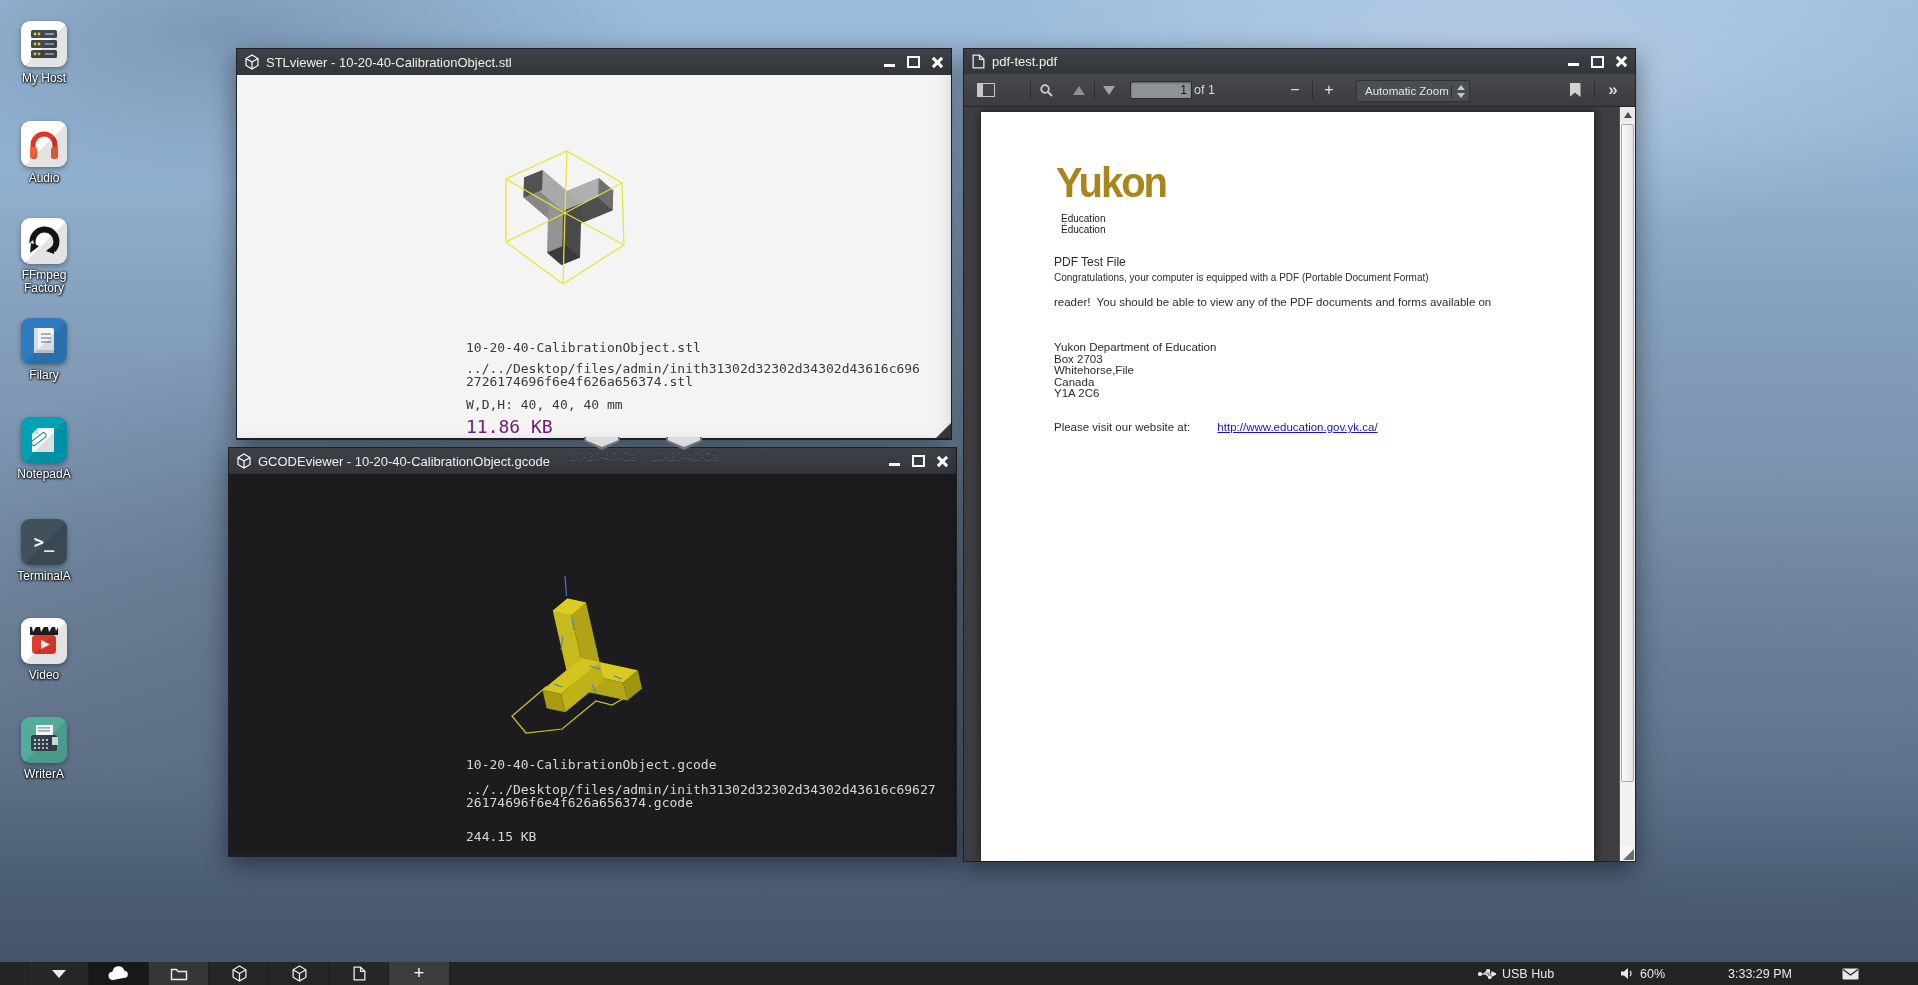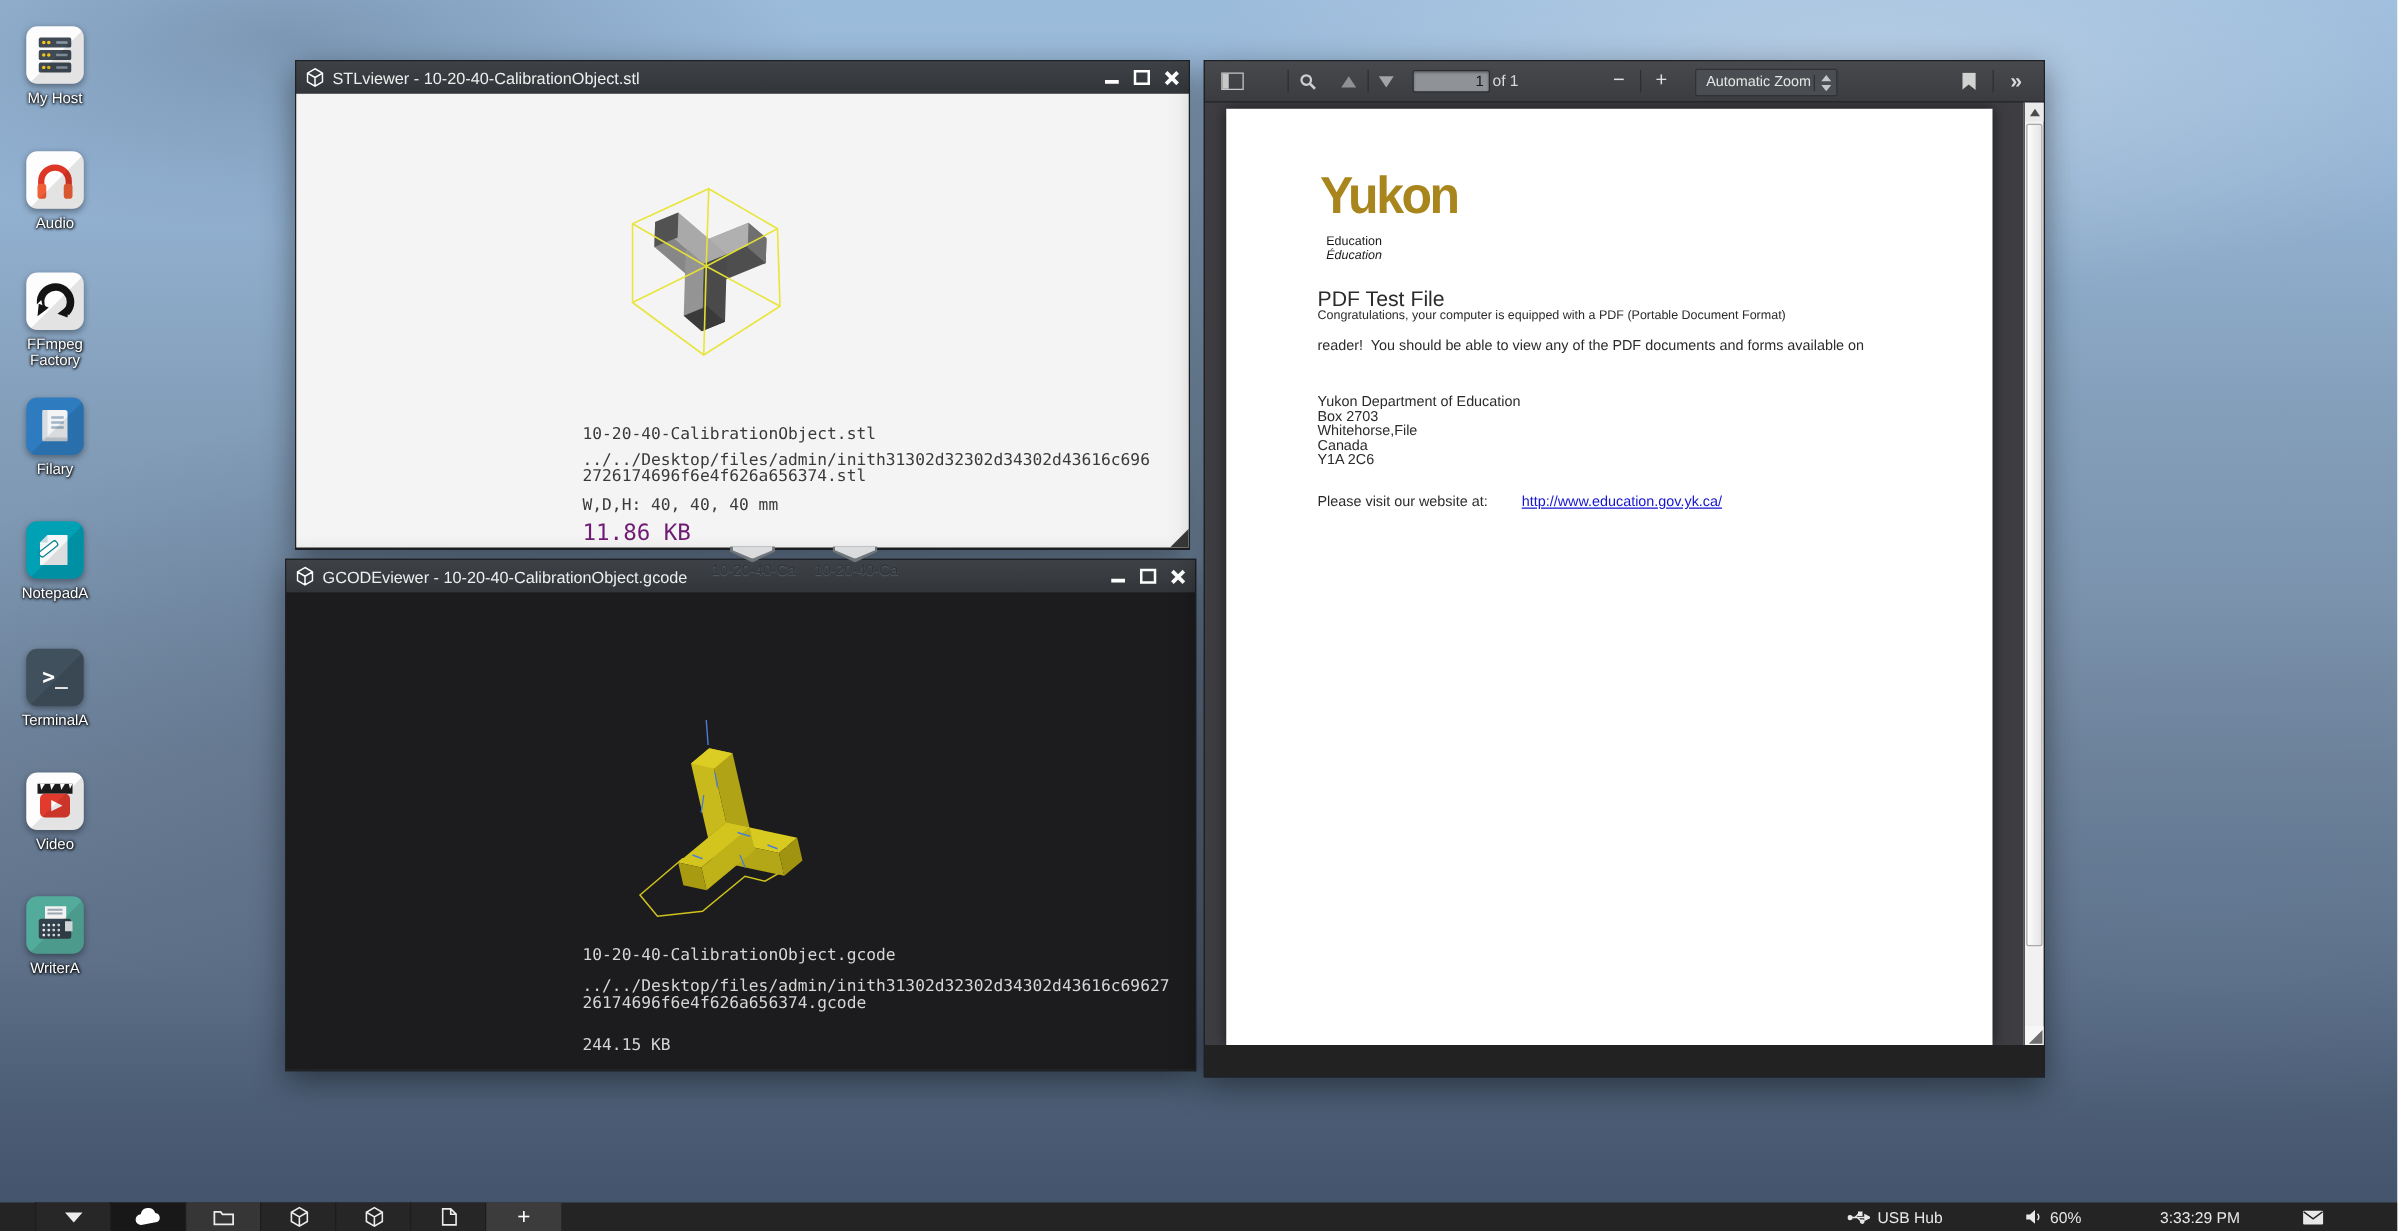--- a/index.html
+++ b/index.html
@@ -269,20 +269,31 @@
           <line x1="86" y1="118" x2="90" y2="128"></line>
         </g>
       </svg>
       <div class="mono abs" style="left:237px;top:283px;font-size:13px;color:#d6d6d6">10-20-40-CalibrationObject.gcode</div>
       <div class="mono abs" style="left:237px;top:309px;width:474px;font-size:13px;line-height:13px;color:#d6d6d6;word-break:break-all">../../Desktop/files/admin/inith31302d32302d34302d43616c6962726174696f6e4f626a656374.gcode</div>
       <div class="mono abs" style="left:237px;top:355px;font-size:13px;color:#d6d6d6">244.15 KB</div>
     </div>
   </div>
 
   <div class="window" style="left:963px;top:48px;width:671px;height:812px;z-index:12">
+    <div class="titlebar" style="height:25px">
+      <svg width="13" height="15" viewBox="0 0 12 14">
+        <path d="M1 1 h6 l4 4 v8 h-10 z M7 1 v4 h4" fill="none" stroke="#e8e8e8" stroke-width="1.2"></path>
+      </svg>
+      <span>pdf-test.pdf</span>
+      <span class="tctrl">
+        <span class="minbar"></span>
+        <span class="maxbox"></span>
+        <span class="closex"></span>
+      </span>
+    </div>
 
     <div class="pdftoolbar">
       <div class="tb" style="left:8px;width:28px">
         <span style="width:16px;height:12px;border:1.4px solid #c8c8c8;display:inline-block;position:relative">
           <span style="position:absolute;left:0;top:0;width:5px;height:12px;background:#c8c8c8"></span>
         </span>
       </div>
       <div class="tbsep" style="left:66px"></div>
       <div class="tb" style="left:68px;width:28px">
         <svg width="15" height="15" viewBox="0 0 15 15">
@@ -314,23 +325,23 @@
         </div>
       <div class="tbsep" style="left:630px"></div>
       <div class="tb" style="left:634px;width:30px;color:#d8d8d8;font-size:17px;font-weight:bold">»</div>
     </div>
 
     <div style="position:relative;height:754px;background:#3d3d42;overflow:hidden">
 
       <div class="abs" style="left:17px;top:5px;width:613px;height:749px;background:#ffffff;box-shadow:0 0 10px rgba(0,0,0,.55)">
         <div class="abs" style="left:75px;top:48px;font-size:40px;font-weight:bold;letter-spacing:-2px;color:#a8861d;transform:scaleY(1.04)">Yukon</div>
         <div class="abs" style="left:80px;top:101px;font-size:10px;color:#1a1a1a">Education</div>
-        <div class="abs" style="left:80px;top:112px;font-size:10px;font-style:italic;color:#1a1a1a">Éducation</div>
-
-        <div class="abs" style="left:73px;top:143px;font-size:17px;color:#2b2b2b">PDF Test File</div>
+        <div class="abs" style="left:80px;top:112px;font-size:10px;color:#1a1a1a">Éducation</div>
+
+        <div class="abs" style="left:73px;top:143px;font-size:12px;color:#2b2b2b">PDF Test File</div>
 
         <div class="abs" style="left:73px;top:160px;font-size:10px;color:#2b2b2b;white-space:pre">Congratulations, your computer is equipped with a PDF (Portable Document Format)</div>
         <div class="abs" style="left:73px;top:183.5px;font-size:11.5px;color:#2b2b2b;white-space:pre">reader!  You should be able to view any of the PDF documents and forms available on</div>
 
         <div class="abs" style="left:73px;top:230px;font-size:11.5px;line-height:11.5px;color:#2b2b2b">
           <div>Yukon Department of Education</div>
           <div>Box 2703</div>
           <div>Whitehorse,File</div>
           <div>Canada</div>
           <div>Y1A 2C6</div>

